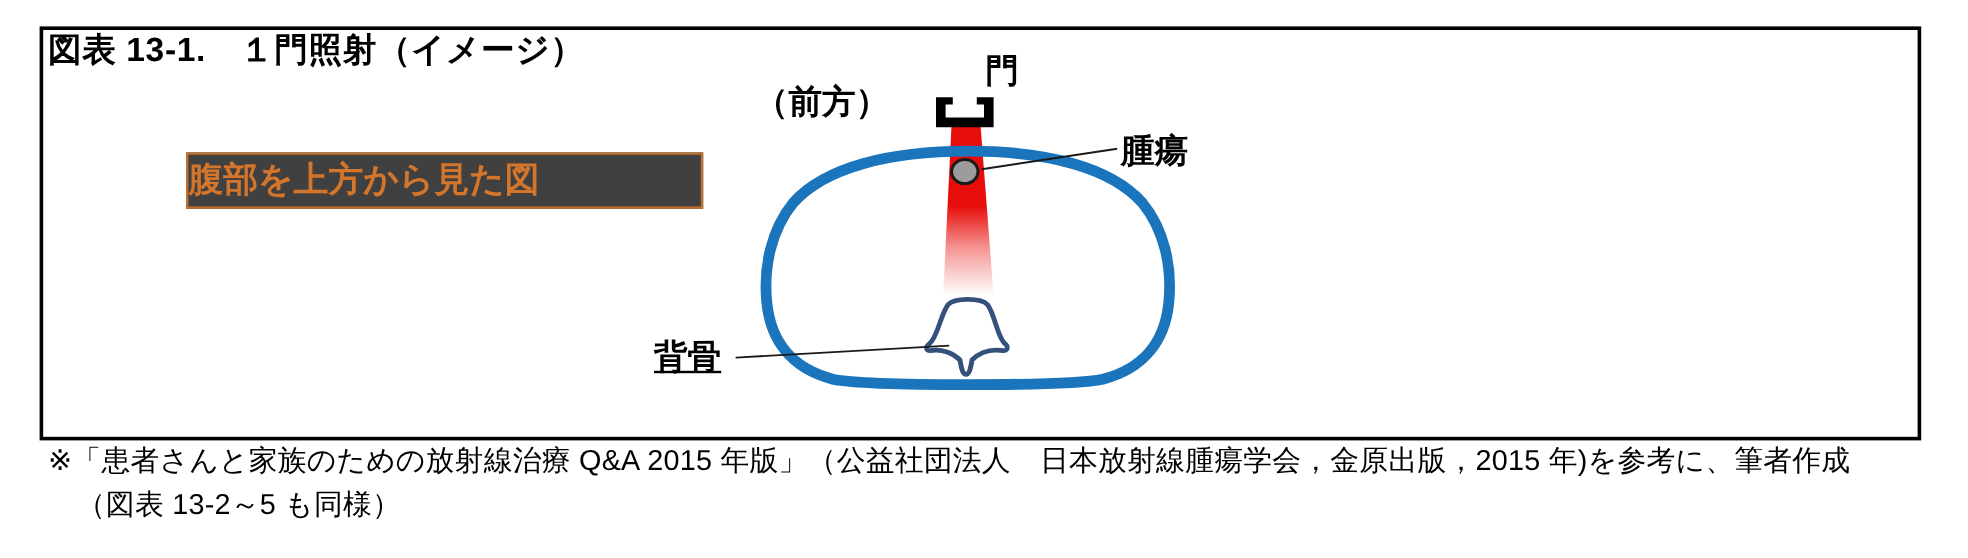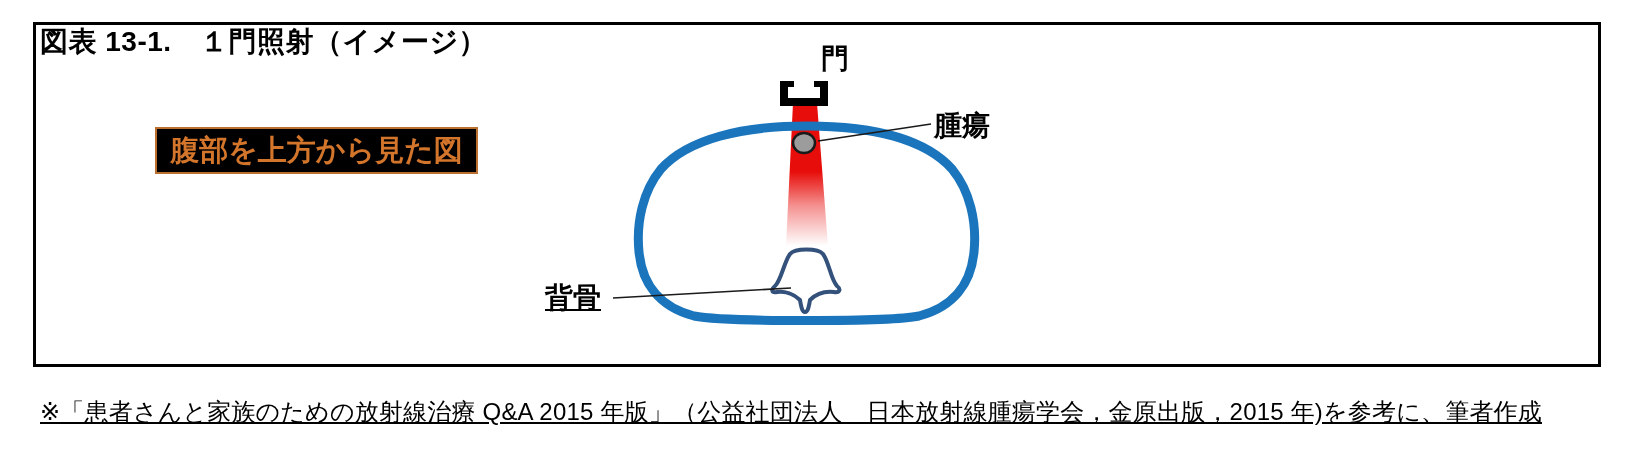--- a/index.html
+++ b/index.html
@@ -24,25 +24,25 @@
     left:40px;top:27px;
     font-size:28px;font-weight:bold;
     letter-spacing:0.5px;
     white-space:nowrap;
     line-height:1.1;
     text-align:right;
   }
   .view-label-box{
     position:absolute;
     left:155px;top:127px;
-    width:323px;height:47px;
+    width:431px;height:47px;
     border:2px solid #bc7030;
     box-sizing:border-box;
-    display:flex;align-items:center;justify-content:center;
-    background:#000000;
+    display:flex;align-items:center;justify-content:flex-start;
+    background:#404040;
   }
   .view-label-text{
     color:#d3752b;
     font-size:29px;font-weight:bold;
     white-space:nowrap;line-height:1;
   }
   svg.diagram{
     position:absolute;left:0;top:0;
     pointer-events:none;
   }
@@ -50,26 +50,25 @@
     position:absolute;
     font-size:28px;font-weight:bold;
     line-height:1;white-space:nowrap;
   }
   .gate-label{left:821px;top:45px;}
   .front-label{left:629px;top:71px;}
   .tumor-label{left:934px;top:112px;text-align:right;}
   .spine-label{left:545px;top:284px;text-decoration:underline;}
   .footnote{
     position:absolute;
-    left:40px;top:394px;
+    left:40px;top:367px;
     font-size:24px;
     line-height:1.49;
     white-space:nowrap;
     letter-spacing:0.2px;
-    text-decoration:underline;
   }
   .footnote-line-2{padding-left:24px;}
 </style>
 </head>
 <body>
 
 <div class="page">
 
   <div class="figure-frame"></div>
 
@@ -111,20 +110,22 @@
 
     <path d="M 780,81 L 794,81 L 794,87 L 788,87 L 788,98 L 820,98 L 820,87
          L 814,87 L 814,81 L 828,81 L 828,106 L 780,106 Z" fill="#000000"></path>
 
     <line x1="818" y1="141" x2="931" y2="124" stroke="#1a1a1a" stroke-width="1.6"></line>
 
     <line x1="613" y1="298" x2="791" y2="288" stroke="#1a1a1a" stroke-width="1.6"></line>
   </svg>
 
   <div class="dlabel gate-label">門</div>
+  <div class="dlabel front-label">（前方）</div>
   <div class="dlabel tumor-label">腫瘍</div>
   <div class="dlabel spine-label">背骨</div>
 
   <div class="footnote">
     <div class="footnote-line-1">※「患者さんと家族のための放射線治療 Q&amp;A 2015 年版」（公益社団法人　日本放射線腫瘍学会，金原出版，2015 年)を参考に、筆者作成</div>
+    <div class="footnote-line-2">（図表 13-2～5 も同様）</div>
   </div>
 
 </div>
 
 </body></html>

